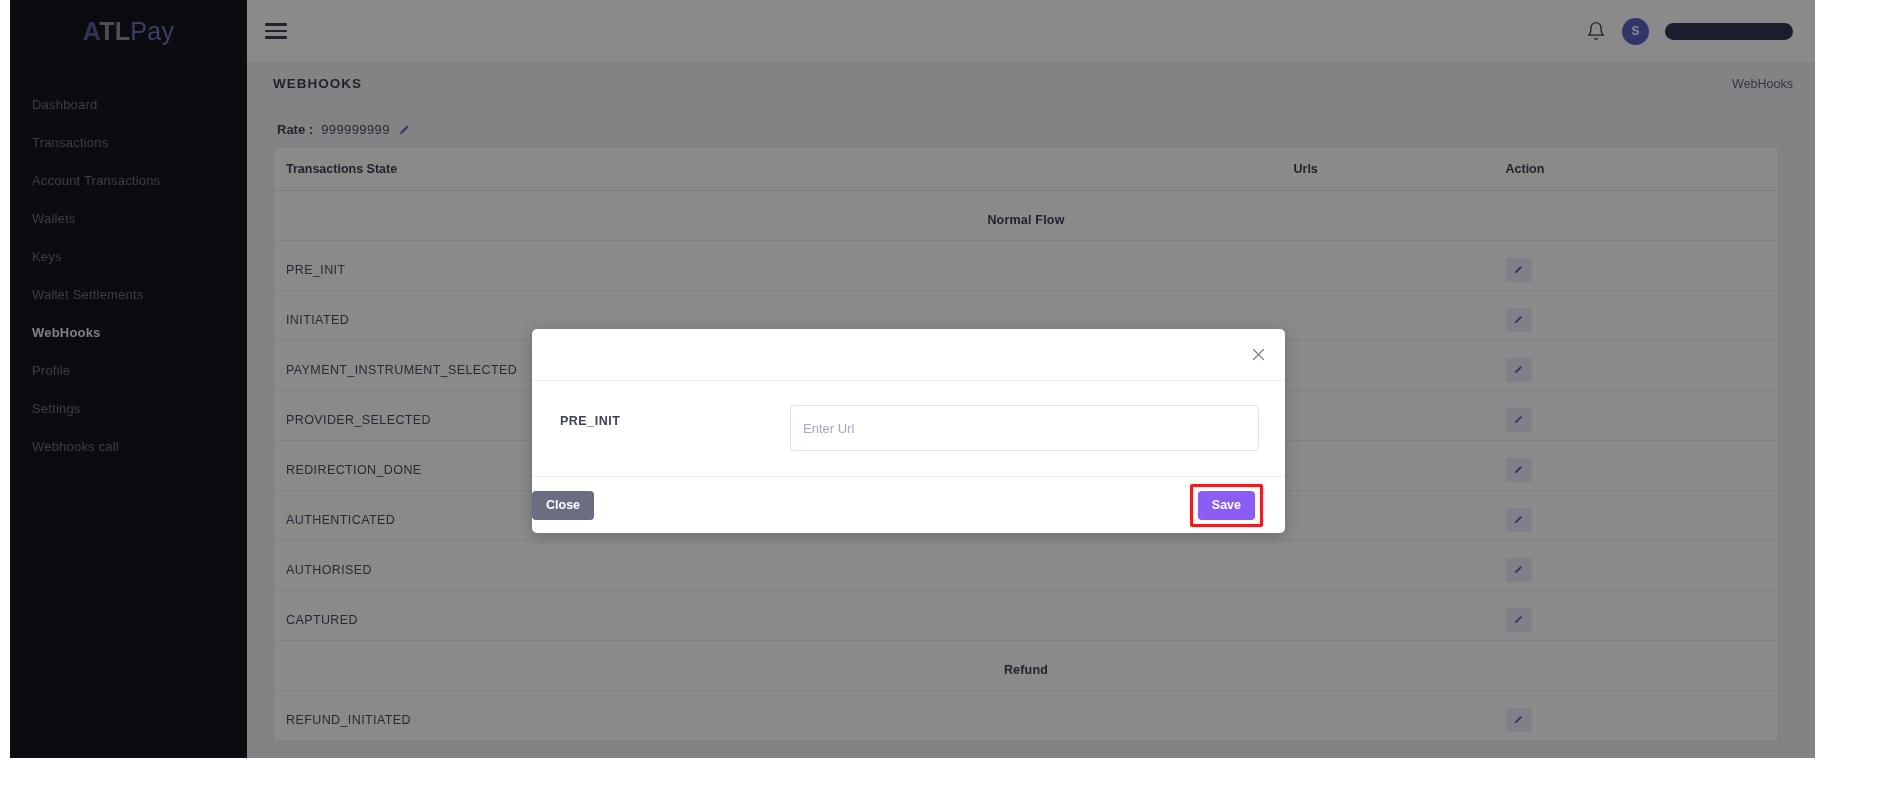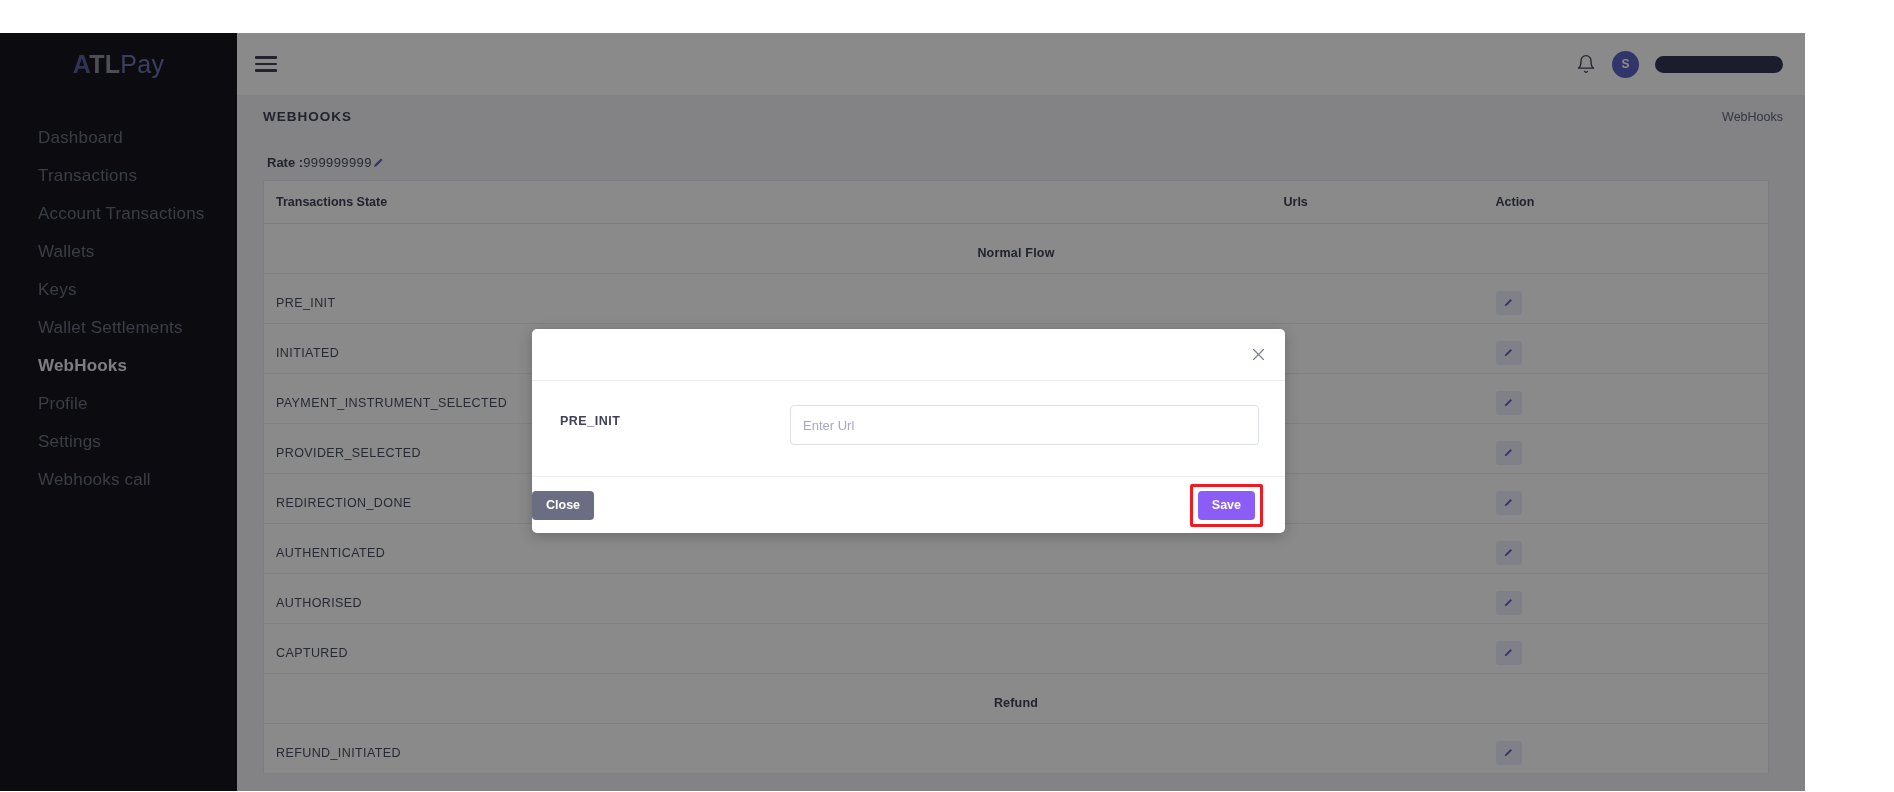--- a/index.html
+++ b/index.html
@@ -6,46 +6,45 @@
   html, body {
     width: 1894px; height: 792px;
     background: #ffffff;
     font-family: "Liberation Sans", sans-serif;
     overflow: hidden;
   }
   #root { position: relative; width: 1894px; height: 792px; background:#fff; }
 
   
   .app-shell {
-    position: absolute; left: 0; top: 0;
+    position: absolute; left: 10px; top: 0;
     width: 1805px; height: 758px;
     overflow: hidden;
-    margin-top: 33px;
   }
 
   
   .sidebar {
     position: absolute; left: 0; top: 0;
     width: 237px; height: 758px;
     background: #15161f;
   }
   .logo-wrap {
     height: 62px; display: flex; align-items: center; justify-content: center;
     user-select: none;
   }
   .logo-text { font-size: 25px; font-weight: 700; letter-spacing: .3px; line-height: 1; }
   .logo-a { color: #5a5f99; }
   .logo-tl { color: #8e9199; }
   .logo-pay { color: #6c74b5; font-weight: 400; }
 
   .nav { margin-top: 24px; }
   .nav-item {
     display: block; height: 38px; line-height: 38px;
-    padding-left: 38px;
-    font-size: 17px; color: #6e7180; letter-spacing: .2px;
+    padding-left: 22px;
+    font-size: 13px; color: #6e7180; letter-spacing: .2px;
     cursor: pointer; white-space: nowrap;
   }
   .nav-item.active { color: #e8e9ee; font-weight: 700; }
 
   
   .main {
     position: absolute; left: 237px; top: 0;
     width: 1568px; height: 758px;
     background: #f2f3f8;
   }
@@ -76,21 +75,21 @@
     height: 43px; display: flex; align-items: center; justify-content: space-between;
     padding: 0 22px 0 26px;
   }
   .pagehead-title {
     font-size: 13.5px; font-weight: 700; letter-spacing: 1px; color: #3f4254;
   }
   .breadcrumb { font-size: 12.5px; color: #5e6278; }
 
   .card-area { padding: 6px 36px 0 26px; }
   .rate-line {
-    display: flex; align-items: center; 
+    display: flex; align-items: center; gap: 8px;
     height: 36px; padding-left: 4px;
     font-size: 13px; color: #3f4254;
   }
   .rate-label { font-weight: 700; }
   .rate-value { color: #4a4d60; letter-spacing: .4px; }
   .pencil { width: 13px; height: 13px; cursor: pointer; }
 
   .table {
     width: 100%; background: #ffffff;
     border: 1px solid #e6e7ec; border-radius: 4px;
@@ -150,21 +149,21 @@
   .modal-body {
     flex: 1; display: flex; align-items: flex-start;
     padding: 24px 26px 0 28px;
     border-bottom: 1px solid #eceef2;
   }
   .field-label {
     width: 230px; padding-top: 9px;
     font-size: 12.5px; font-weight: 700; color: #3f4254; letter-spacing: .5px;
   }
   .url-input {
-    flex: 1; height: 40px;
+    flex: 1; height: 46px;
     border: 1px solid #dfe1ea; border-radius: 4px;
     padding: 0 12px; font-size: 13px; color: #3f4254;
     font-family: "Liberation Sans", sans-serif;
     outline: none; background: #fff;
   }
   .url-input::placeholder { color: #a6a9bd; }
   .modal-foot {
     height: 56px; display: flex; align-items: center; justify-content: space-between;
     gap: 9px; padding-right: 22px;
   }

